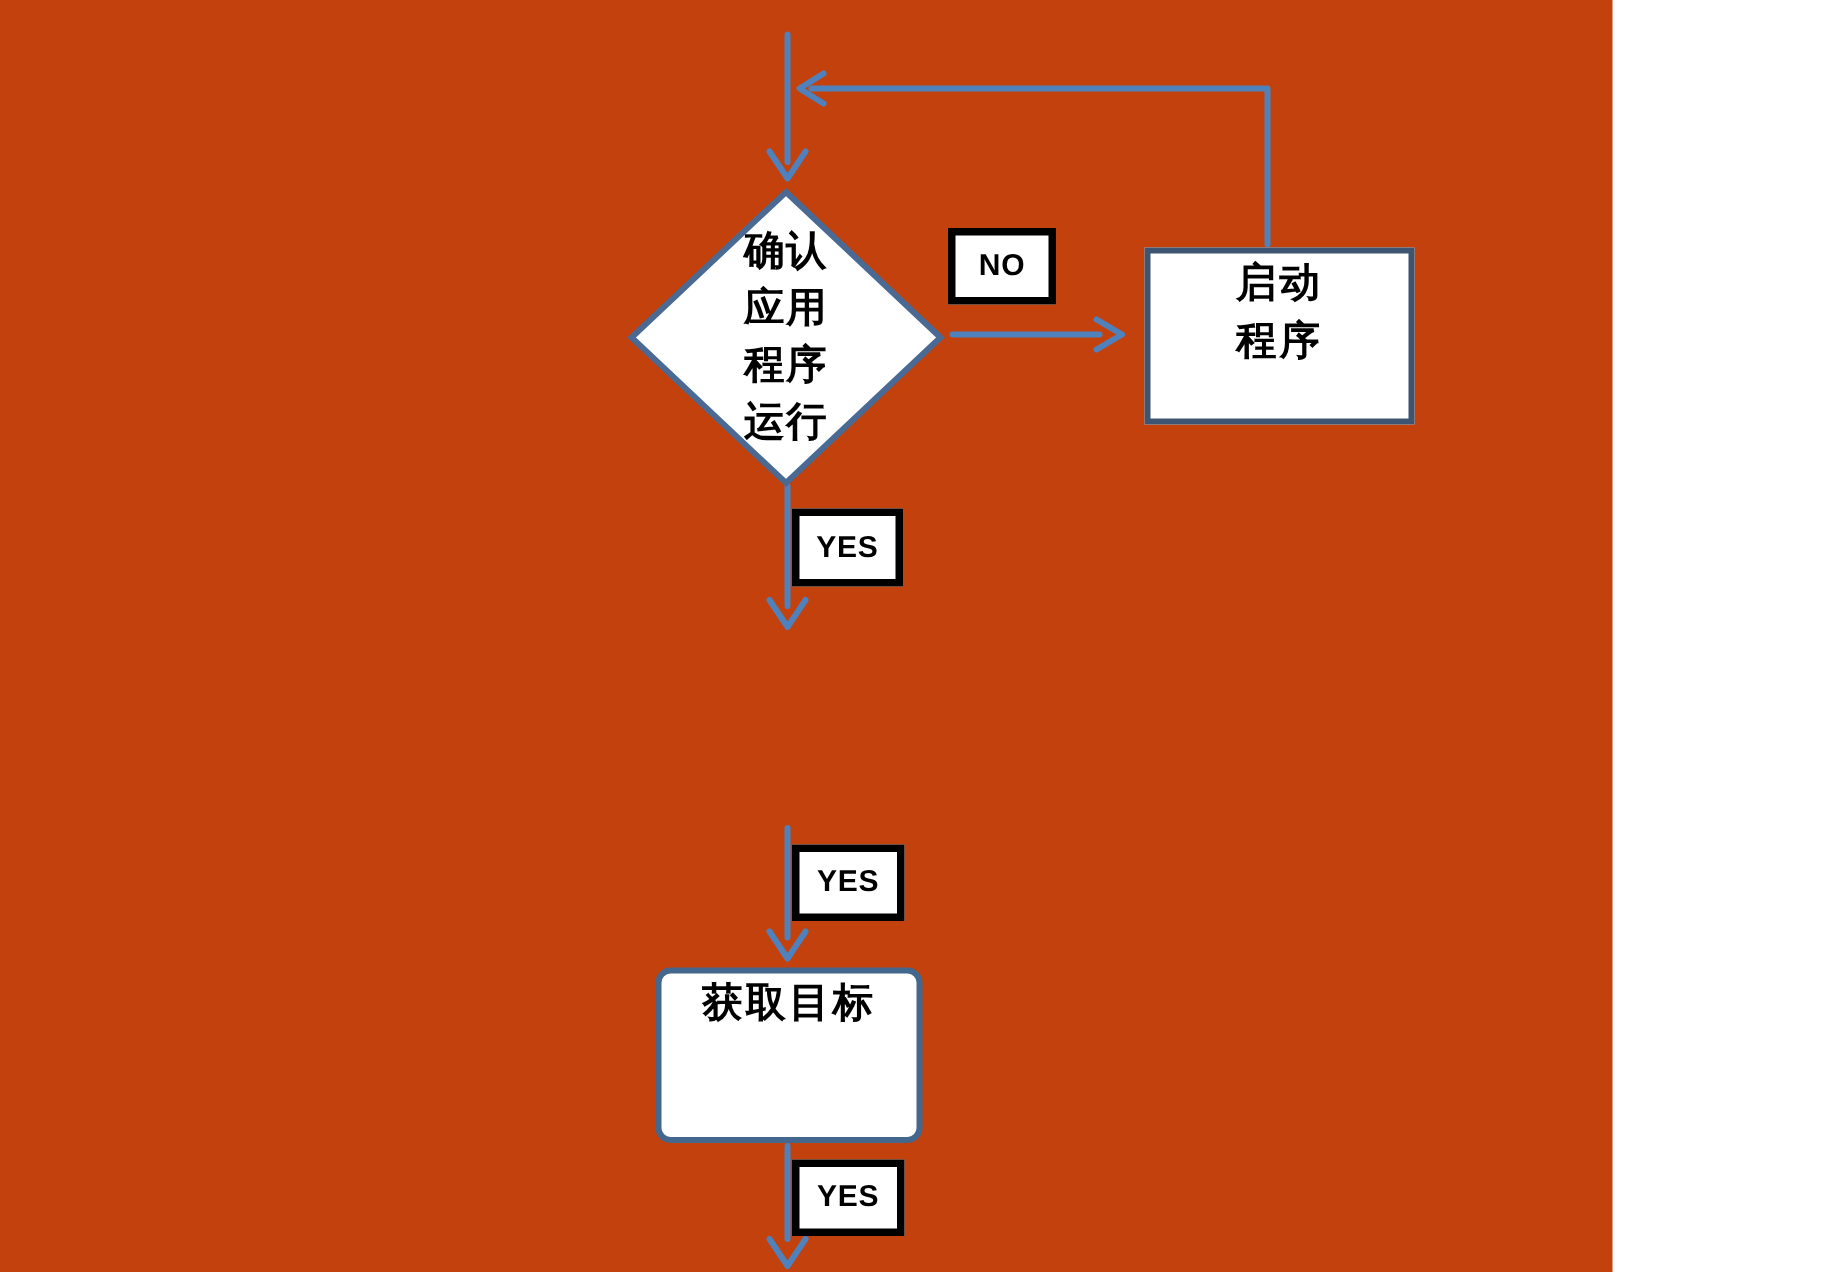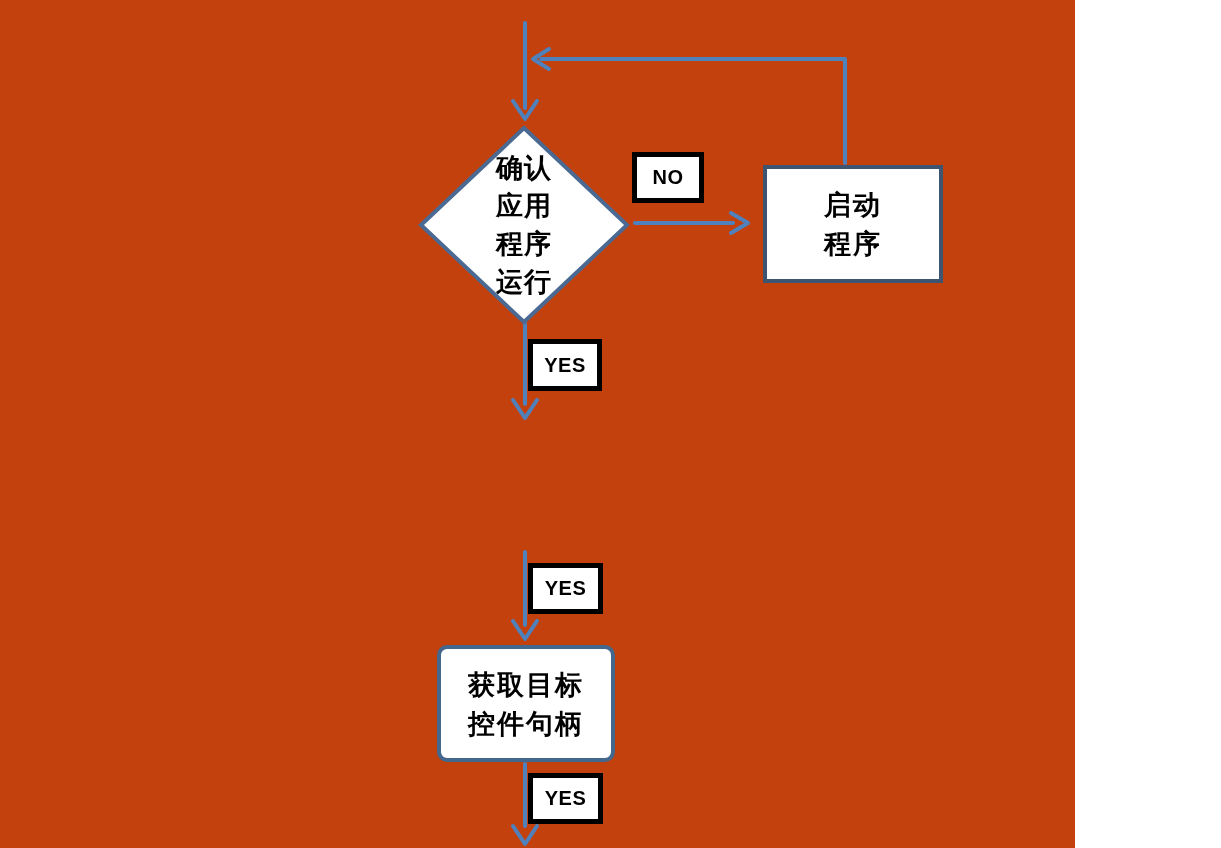--- a/index.html
+++ b/index.html
@@ -23,21 +23,21 @@
     height: 848px;
   }
   
   .node {
     position: absolute;
     box-sizing: border-box;
     background: #ffffff;
     display: flex;
     flex-direction: column;
     align-items: center;
-    justify-content: center;
+    justify-content: flex-start;
     text-align: center;
     color: #000000;
     font-weight: bold;
     font-size: 27px;
     line-height: 39px;
     letter-spacing: 2px;
   }
   .process {
     border: 4px solid #44678d;
   }
@@ -122,21 +122,20 @@
   </div>
 
   <div class="node node-start">
     <div>启动</div>
     <div>程序</div>
   </div>
 
 
   <div class="node process node-target-control">
     <div>获取目标</div>
-    <div>控件句柄</div>
   </div>
 
   <div class="edge-label label-no">NO</div>
   <div class="edge-label label-yes1">YES</div>
   <div class="edge-label label-yes2">YES</div>
   <div class="edge-label label-yes3">YES</div>
 
 </div>
 
 </body></html>

